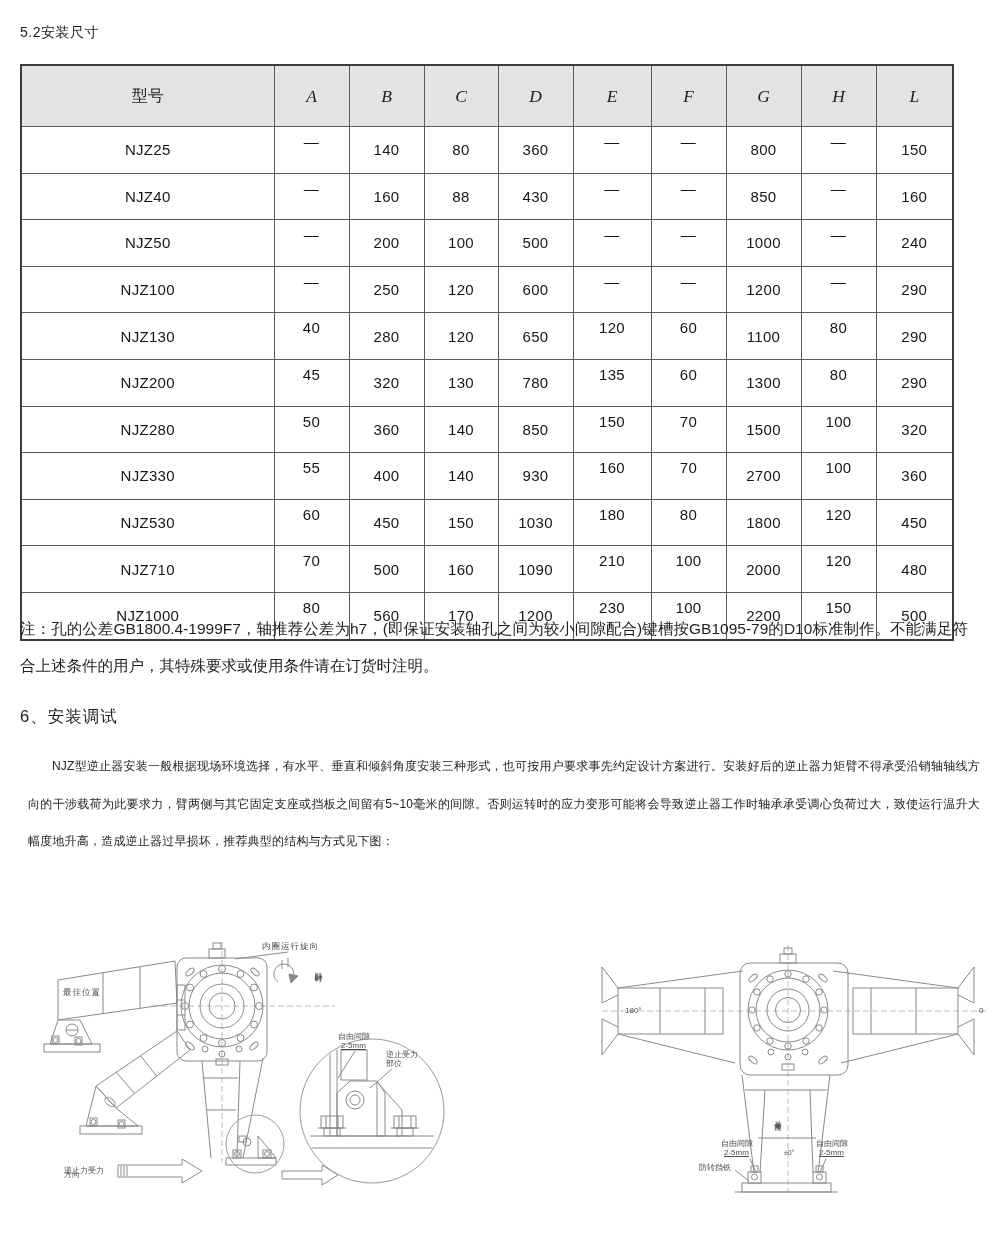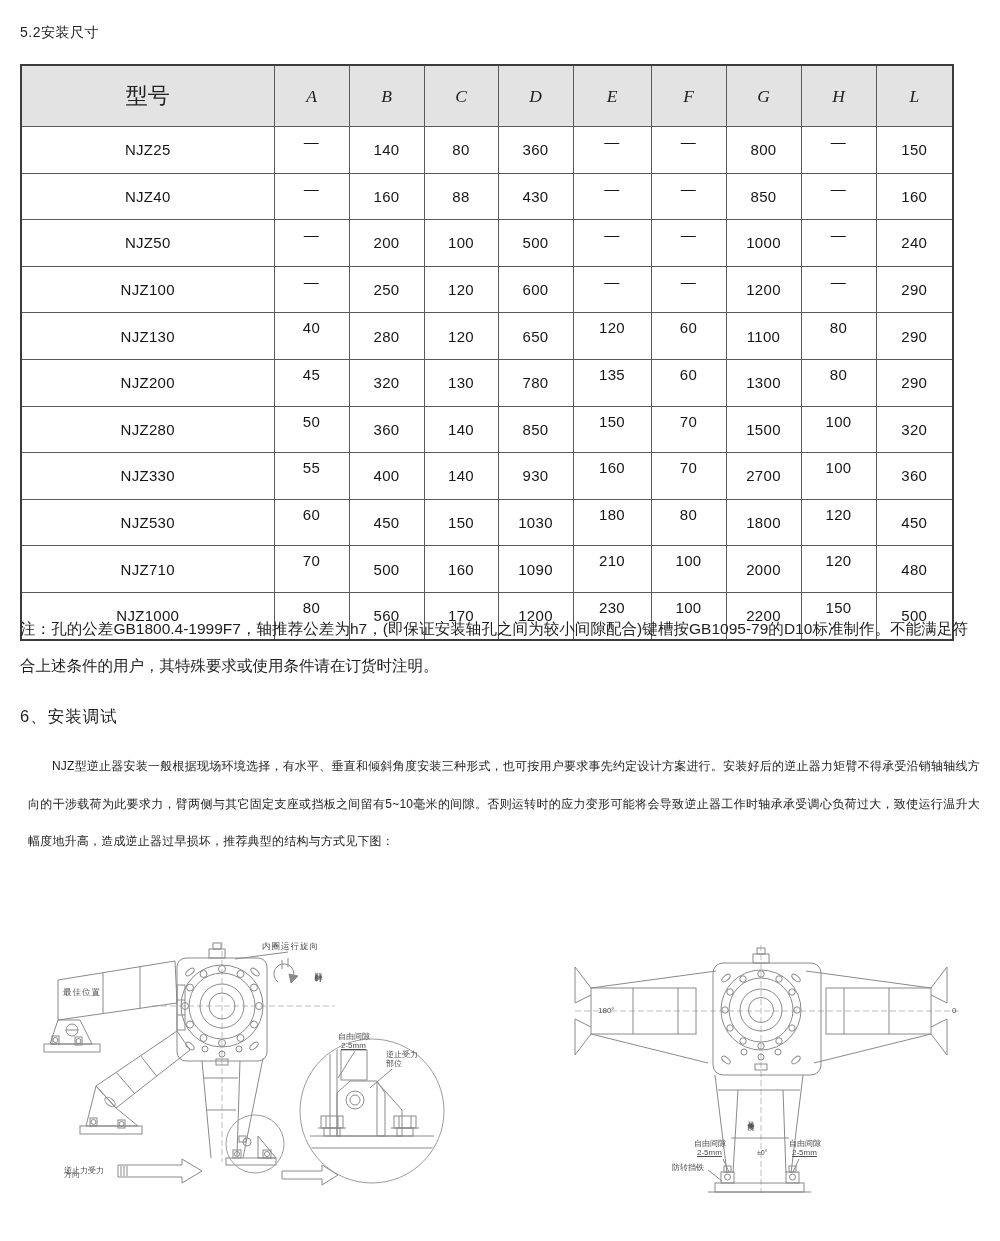--- a/index.html
+++ b/index.html
@@ -14,29 +14,29 @@
   #title52 { left:20px; top:24px; font-size:14px; letter-spacing:0.5px; }
   #note    { left:20px; top:610px; width:948px; font-size:15.5px; line-height:37px; text-align:justify; }
   #sec6    { left:20px; top:706px; font-size:16.5px; letter-spacing:1px; }
   #para6   { left:28px; top:748px; width:952px; font-size:12px; line-height:37.5px;
              text-align:justify; text-indent:2em; letter-spacing:0.2px; }
 
   
   #dimtable { left:20px; top:64px; width:934px; border-collapse:collapse; table-layout:fixed;
               border:2px solid #3c3c3c; }
   #dimtable th, #dimtable td { border:1px solid #5a5a5a; text-align:center; vertical-align:middle; }
-  #dimtable thead th { height:58px; background:#e3e3e3; font-weight:normal; font-size:22px; color:#222; }
+  #dimtable thead th { height:58px; background:#e3e3e3; font-weight:normal; font-size:16px; color:#222; }
   #dimtable thead th.ital { font-family:"Liberation Serif","DejaVu Serif",serif; font-style:italic; font-size:17.5px; }
   #dimtable tbody td { height:38.6px; font-size:15px; color:#161616; letter-spacing:0.3px; }
   #dimtable tbody td.raise { vertical-align:top; padding-top:6px; }
 
   
   .diagram { position:absolute; }
   #diagL { left:30px;  top:930px; width:432px; height:300px; }
-  #diagR { left:568px; top:933px; width:400px; height:295px; }
+  #diagR { left:595px; top:933px; width:400px; height:295px; }
   .diagram svg { position:absolute; left:0; top:0; }
   .lbl { position:absolute; font-size:8px; color:#4d4d4d; line-height:9.5px; white-space:nowrap; }
   .lbl.big { font-size:8.5px; letter-spacing:1px; }
   .lbl.u { text-decoration:underline; }
   .vlbl { writing-mode:vertical-rl; text-orientation:upright; letter-spacing:1px; }
 </style>
 </head>
 <body>
 
 <div class="abs" id="title52">5.2安装尺寸</div>

